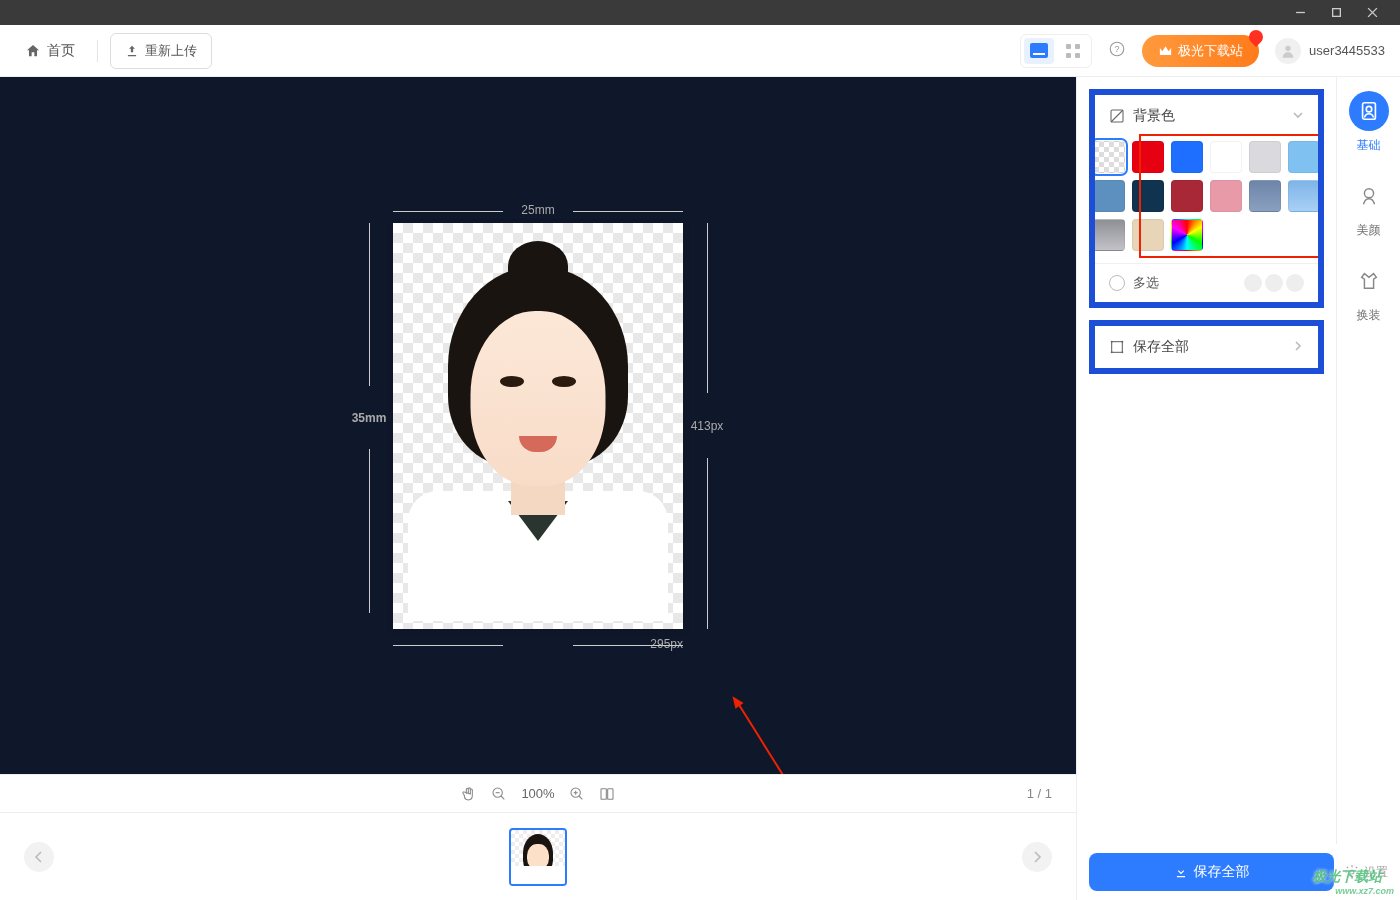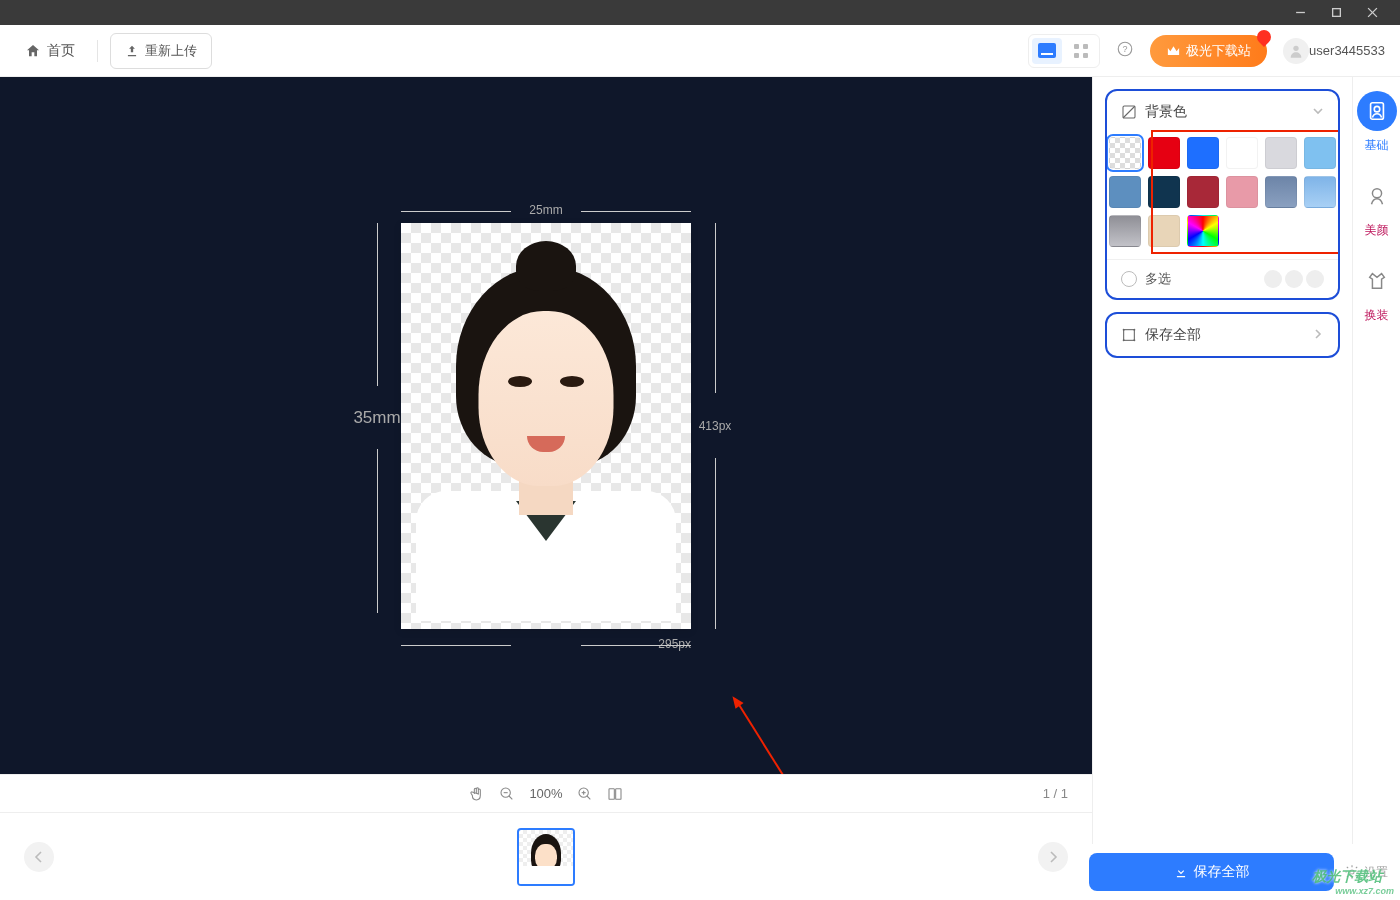--- a/index.html
+++ b/index.html
@@ -13,34 +13,34 @@
 .home-btn { display: flex; align-items: center; gap: 6px; font-size: 14px; color: #555; cursor: pointer; padding: 6px 10px; }
 .divider-v { width: 1px; height: 22px; background: #e5e5e5; margin: 0 12px; }
 .reupload-btn { display: flex; align-items: center; gap: 6px; font-size: 13px; color: #555; border: 1px solid #ddd; border-radius: 6px; padding: 8px 14px; cursor: pointer; background: #fff; }
 .header-spacer { flex: 1; }
 .layout-toggle { display: flex; gap: 4px; border: 1px solid #eee; border-radius: 6px; padding: 3px; }
 .layout-opt { width: 30px; height: 26px; display: flex; align-items: center; justify-content: center; border-radius: 4px; cursor: pointer; }
 .layout-opt.active { background: #e8f2ff; }
 .help-icon { margin: 0 16px; color: #888; cursor: pointer; }
 .vip-btn { background: linear-gradient(90deg, #ff9a3d, #ff7b1a); color: #fff; border-radius: 18px; padding: 7px 16px; font-size: 13px; display: flex; align-items: center; gap: 5px; cursor: pointer; position: relative; }
 .vip-badge { position: absolute; top: -5px; right: -4px; width: 14px; height: 14px; background: #ff3020; border-radius: 50% 50% 50% 0; transform: rotate(-45deg); }
-.user-info { display: flex; align-items: center; margin-left: 16px; cursor: pointer; }
+.user-info { display: flex; align-items: center; gap: 8px; margin-left: 16px; cursor: pointer; }
 .avatar { width: 26px; height: 26px; border-radius: 50%; background: #f0f0f0; display: flex; align-items: center; justify-content: center; }
 .username { font-size: 13px; color: #555; }
 
 .main { display: flex; height: 823px; }
 .canvas-area { flex: 1; background: #0f172a; position: relative; display: flex; flex-direction: column; }
 .canvas-content { flex: 1; display: flex; align-items: center; justify-content: center; position: relative; }
 
 .photo-wrapper { position: relative; }
 .dim-top { position: absolute; top: -20px; left: 0; right: 0; text-align: center; font-size: 12px; color: #aaa; }
 .dim-top::before, .dim-top::after { content: ""; position: absolute; top: 8px; width: 38%; height: 1px; background: #ccc; }
 .dim-top::before { left: 0; }
 .dim-top::after { right: 0; }
-.dim-left { position: absolute; left: -44px; top: 0; bottom: 16px; display: flex; align-items: center; writing-mode: horizontal-tb; font-size: 17px; color: #aaa; width: 40px; justify-content: center; }
+.dim-left { position: absolute; left: -44px; top: 0; bottom: 16px; display: flex; align-items: center; writing-mode: horizontal-tb; font-size: 12px; color: #aaa; width: 40px; justify-content: center; font-weight: bold; }
 .dim-left::before, .dim-left::after { content: ""; position: absolute; left: 50%; width: 1px; height: 42%; background: #ccc; }
 .dim-left::before { top: 0; }
 .dim-left::after { bottom: 0; }
 .dim-right { position: absolute; right: -44px; top: 0; bottom: 0; display: flex; align-items: center; font-size: 12px; color: #aaa; width: 40px; justify-content: center; }
 .dim-right::before, .dim-right::after { content: ""; position: absolute; left: 50%; width: 1px; height: 42%; background: #ccc; }
 .dim-right::before { top: 0; }
 .dim-right::after { bottom: 0; }
 .dim-bottom { position: absolute; bottom: -22px; left: 0; right: 0; text-align: right; font-size: 12px; color: #aaa; }
 .dim-bottom::before, .dim-bottom::after { content: ""; position: absolute; top: 8px; width: 38%; height: 1px; background: #ccc; }
 .dim-bottom::before { left: 0; }
@@ -75,38 +75,38 @@
 .nav-right { right: 24px; }
 .thumb { width: 58px; height: 58px; border: 2px solid #2d7cff; border-radius: 4px; overflow: hidden; position: relative; background: #fff; cursor: pointer; }
 .thumb .mini-photo { width: 100%; height: 100%; position: relative;
   background-image: linear-gradient(45deg, #eee 25%, transparent 25%), linear-gradient(-45deg, #eee 25%, transparent 25%), linear-gradient(45deg, transparent 75%, #eee 75%), linear-gradient(-45deg, transparent 75%, #eee 75%);
   background-size: 8px 8px; background-position: 0 0, 0 4px, 4px -4px, -4px 0; }
 .thumb .mini-face { position: absolute; top: 4px; left: 50%; transform: translateX(-50%); width: 30px; height: 38px; background: #1a1410; border-radius: 50% 50% 30% 30%; }
 .thumb .mini-skin { position: absolute; top: 14px; left: 50%; transform: translateX(-50%); width: 22px; height: 26px; background: #fce0c8; border-radius: 45%; }
 .thumb .mini-collar { position: absolute; bottom: 0; width: 100%; height: 18px; background: #fff; }
 
 .panel { width: 260px; background: #fff; border-left: 1px solid #eee; padding: 12px; }
-.panel-sec { border: 2px solid #1d4ed8; border-radius: 12px; margin-bottom: 12px; overflow: hidden; }
+.panel-sec { border: 6px solid #1d4ed8; border-radius: 0; margin-bottom: 12px; overflow: hidden; }
 .panel-head { display: flex; align-items: center; gap: 8px; padding: 12px 14px; font-size: 14px; color: #444; cursor: pointer; }
 .panel-head .chev { margin-left: auto; color: #bbb; }
 .swatches { padding: 4px 8px 12px 8px; display: grid; grid-template-columns: repeat(6, 32px); gap: 7px; justify-content: center; position: relative; }
 .swatch { width: 32px; height: 32px; border-radius: 4px; cursor: pointer; border: 1px solid rgba(0,0,0,0.05); }
 .swatch.transparent { background-image: linear-gradient(45deg, #ddd 25%, transparent 25%), linear-gradient(-45deg, #ddd 25%, transparent 25%), linear-gradient(45deg, transparent 75%, #ddd 75%), linear-gradient(-45deg, transparent 75%, #ddd 75%); background-size: 10px 10px; background-position: 0 0, 0 5px, 5px -5px, -5px 0; background-color: #fff; }
 .swatch.selected { outline: 2px solid #2d7cff; outline-offset: 1px; }
 .swatch.rainbow { background: conic-gradient(red, yellow, lime, cyan, blue, magenta, red); }
 .red-box { position: absolute; border: 2px solid #e20; pointer-events: none; }
 
 .multi-row { display: flex; align-items: center; justify-content: space-between; padding: 10px 14px; border-top: 1px solid #f0f0f0; }
 .multi-left { display: flex; align-items: center; gap: 8px; font-size: 13px; color: #555; }
 .radio-circle { width: 16px; height: 16px; border: 1.5px solid #bbb; border-radius: 50%; }
 .multi-dots { display: flex; gap: 3px; }
 .multi-dots span { width: 18px; height: 18px; border-radius: 50%; background: #eee; }
 
-.sidebar { width: 48px; background: #fff; border-left: 1px solid #eee; display: flex; flex-direction: column; align-items: center; padding-top: 14px; gap: 22px; }
-.side-item { display: flex; flex-direction: column; align-items: center; gap: 6px; cursor: pointer; color: #be185d; font-size: 12px; }
+.sidebar { width: 64px; background: #fff; border-left: 1px solid #eee; display: flex; flex-direction: column; align-items: center; padding-top: 14px; gap: 22px; }
+.side-item { display: flex; flex-direction: column; align-items: center; gap: 6px; cursor: pointer; color: #737373; font-size: 12px; }
 .side-item.active { color: #2d7cff; }
 .side-icon-circle { width: 40px; height: 40px; border-radius: 50%; display: flex; align-items: center; justify-content: center; }
 .side-item.active .side-icon-circle { background: #2d7cff; color: #fff; }
 .side-item:not(.active) .side-icon-circle { color: #888; }
 
 .bottom-right { position: absolute; bottom: 0; right: 0; width: 323px; height: 56px; display: flex; align-items: center; padding: 0 12px; gap: 10px; background: #fff; }
 .save-btn { flex: 1; background: #2d7cff; color: #fff; border-radius: 8px; height: 38px; display: flex; align-items: center; justify-content: center; gap: 6px; font-size: 14px; cursor: pointer; }
 .settings-ghost { display: flex; align-items: center; gap: 4px; color: #999; font-size: 12px; }
 
 .watermark { position: absolute; bottom: 4px; right: 6px; font-size: 14px; font-style: italic; font-weight: bold; color: rgba(63,184,109,0.8); text-shadow: 0 0 3px #fff; }

